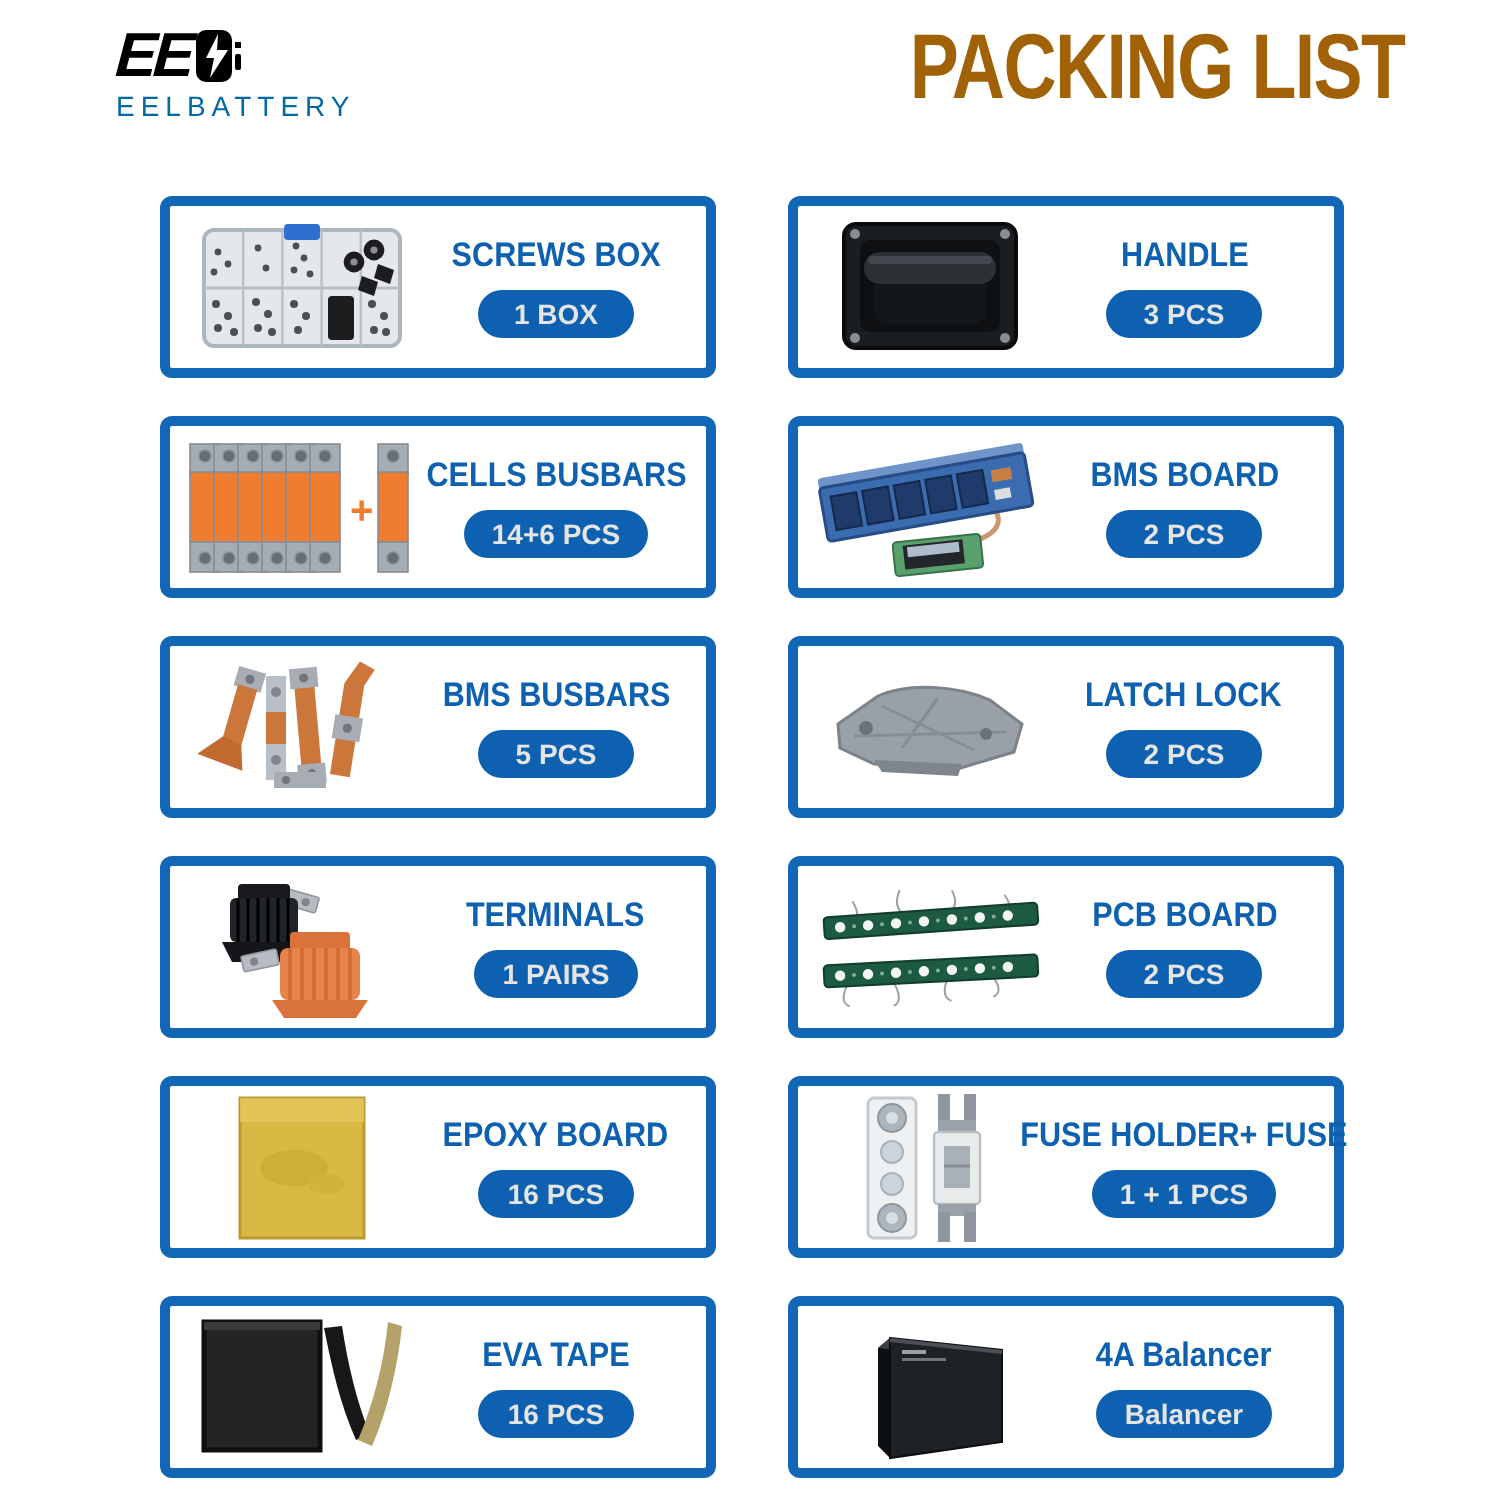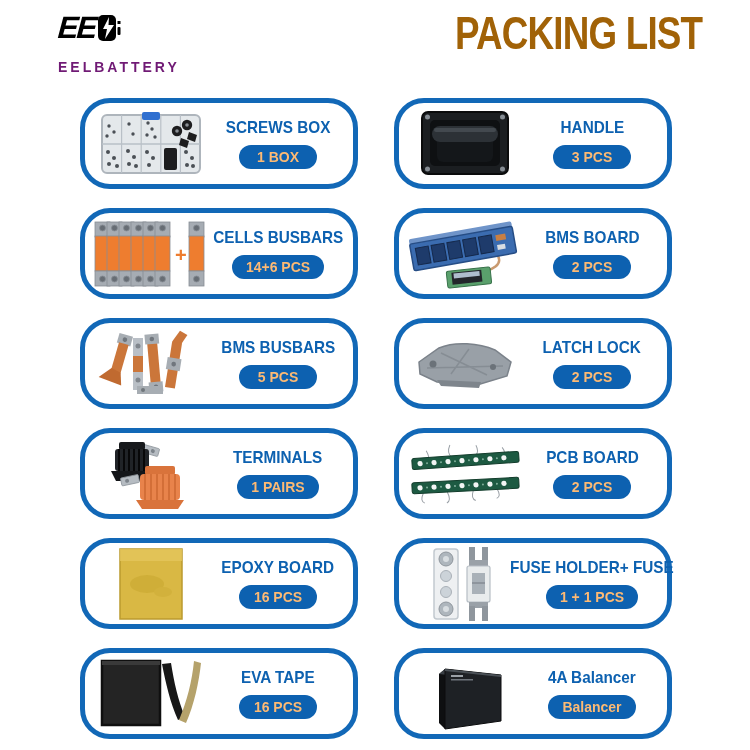--- a/index.html
+++ b/index.html
@@ -5,42 +5,42 @@
   html,body{margin:0;padding:0;}
   body{
     width:750px;height:750px;position:relative;background:#ffffff;
     font-family:"Liberation Sans",sans-serif;overflow:hidden;
   }
   
   .logo{position:absolute;top:12px;left:58px;}
   .logo-mark{display:flex;align-items:flex-start;gap:2px;color:#000;}
   .logo-ee{font-size:31px;font-weight:900;font-style:italic;letter-spacing:-2px;line-height:1;transform:skewX(-4deg);}
   .logo-bolt{margin-top:1px;}
-  .logo-word{margin-top:16px;font-size:14px;font-weight:700;letter-spacing:3px;color:#701a75;}
+  .logo-word{margin-top:2px;font-size:14px;font-weight:400;letter-spacing:3px;color:#0369a1;}
   .page-title{
     position:absolute;top:6px;left:416px;width:326px;text-align:center;
     font-size:46px;font-weight:900;color:#a16207;white-space:nowrap;
   }
   .page-title span{display:inline-block;transform:scaleX(.8);letter-spacing:-1px;}
   
   .grid{
     position:absolute;top:98px;left:80px;
     display:grid;grid-template-columns:278px 278px;column-gap:36px;row-gap:19px;
   }
   .card{
     height:91px;box-sizing:border-box;background:#fff;
-    border:5px solid #1268b7;border-radius:30px;
+    border:5px solid #1268b7;border-radius:6px;
     display:flex;align-items:center;padding:0 6px 0 8px;
   }
   .img{width:116px;height:80px;flex:0 0 116px;display:flex;align-items:center;justify-content:center;}
   .info{flex:1;display:flex;flex-direction:column;align-items:center;gap:7px;min-width:0;}
   .title{font-size:17px;font-weight:900;color:#0d61b0;white-space:nowrap;}
   .title span{display:inline-block;transform:scaleX(.9);}
   .badge{
-    background:#0d61b0;color:#fdba74;font-size:14px;font-weight:900;
+    background:#0d61b0;color:#e5e5e5;font-size:14px;font-weight:900;
     padding:4px 14px;border-radius:999px;min-width:50px;text-align:center;white-space:nowrap;
   }
   svg{display:block;}
 </style>
 </head>
 <body>
 
 <div class="logo">
   <div class="logo-mark">
     <span class="logo-ee">EE</span>

